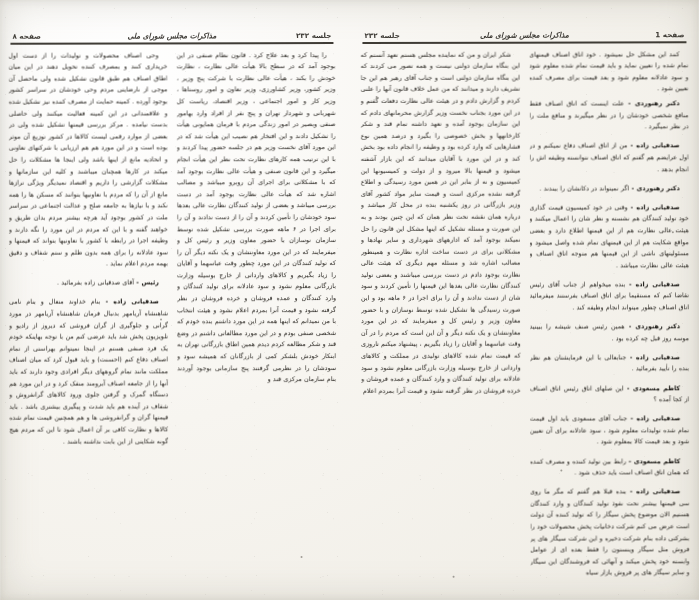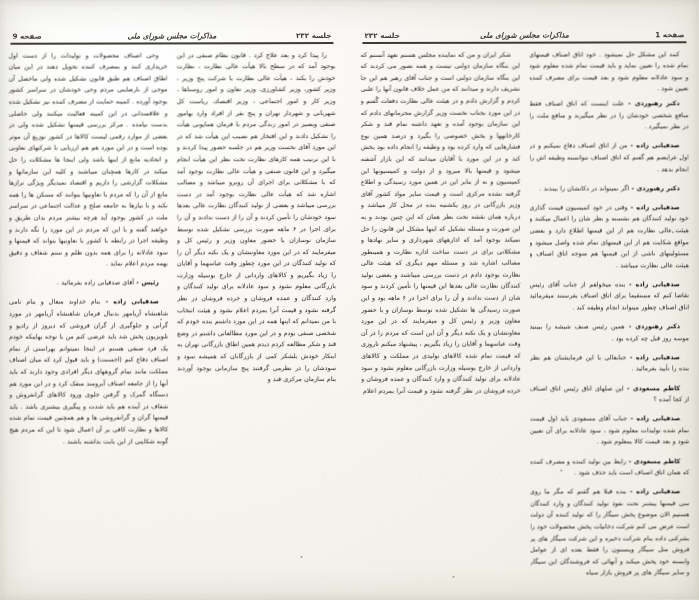--- a/index.html
+++ b/index.html
@@ -155,21 +155,21 @@
       </div>
 
     </div>
   </div>
 
   <div class="page right-page">
 
     <div class="runhead">
       <span>جلسه ۲۳۲</span>
       <span class="mid">مذاکرات مجلس شورای ملی</span>
-      <span>صفحه 9</span>
+      <span>صفحه ۸</span>
     </div>
     <div class="rule"></div>
 
     <div class="cols">
 
       <div class="col">
         <p class="para indent">را پیدا کرد و بعد علاج کرد . قانون نظام صنفی در این بوجود آمد که در سطح بالا هیأت عالی نظارت ، نظارت خودش را بکند ، هیأت عالی نظارت با شرکت پنج وزیر ، وزیر کشور، وزیر کشاورزی، وزیر تعاون و امور روستاها ، وزیر کار و امور اجتماعی ، وزیر اقتصاد، ریاست کل شهربانی و شهردار تهران و پنج نفر از افراد وارد بهامور صنفی وبصیر در امور زندگی مردم با فرمان همایونی هیأت را تشکیل دادند و این افتخار هم نصیب این هیأت شد که در این مورد آقای نخست وزیر هم در جلسه حضور پیدا کردند و با این ترتیب همه کارهای نظارت تحت نظر این هیأت انجام میگیرد و این قانون صنفی و هیأت عالی نظارت بوجود آمد که با مشکلاتی برای اجرای آن روبرو میباشد و مصالب اشاره شد که هیأت عالی نظارت بوجود آمد در دست بررسی میباشد و بعضی از تولید کنندگان نظارت عالی بعدها سود خودشان را تأمین کردند و آن را از دست ندادند و آن را برای اجرا در ۶ ماهه صورت بررسی تشکیل شده توسط سازمان نوسازان با حضور معاون وزیر و رئیس کل و میفرمایند که در این مورد معاونتشان و یک نکته دیگر آن را که تولید کنندگان در این مورد چطور وقت عباسهما و آقایان را زیاد بگیریم و کالاهای وارداتی از خارج بوسیله وزارت بازرگانی معلوم نشود و سود عادلانه برای تولید کنندگان و وارد کنندگان و عمده فروشان و خرده فروشان در نظر گرفته نشود و قیمت آنرا بمردم اعلام نشود و هیئت انتخاب با من نمیدانم که اینها همه در این مورد داشتم بنده خودم که شخصی صنفی بودم و در این مورد مطالعاتی داشتم در وضع قند و شکر مطالعه کردم دیدم همین اطاق بازرگانی تهران به ابتکار خودش بلشکر کمی از بازرگانان که همیشه سود و سودشان را در نظرمی گرفتند پنج سازمانی بوجود آوردند بنام سازمان مرکزی قند و</p>
       </div>
 
       <div class="col">

